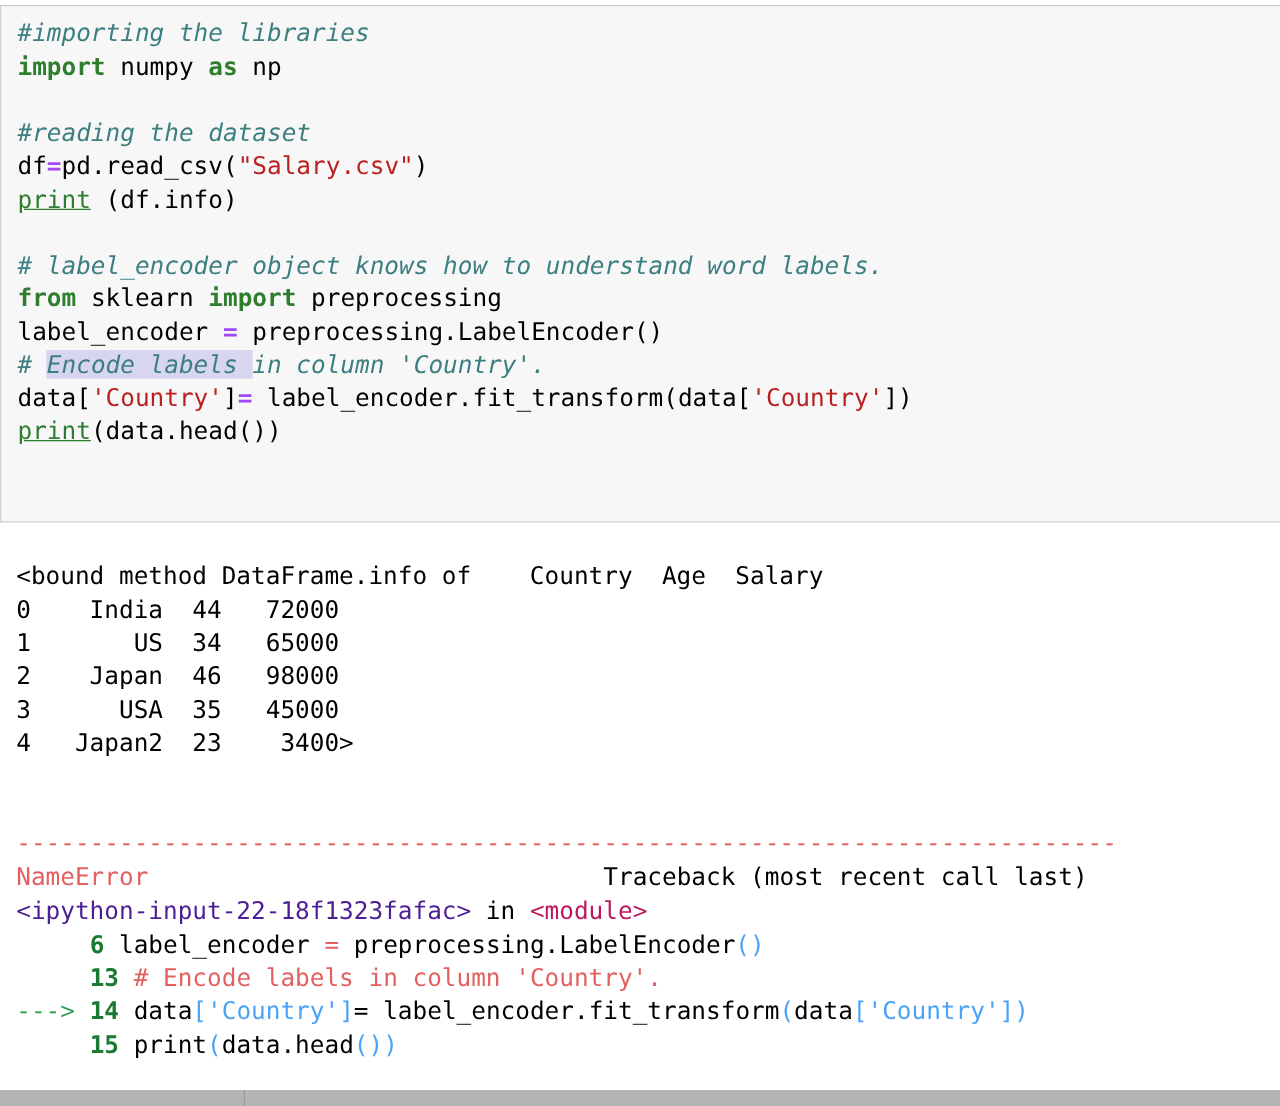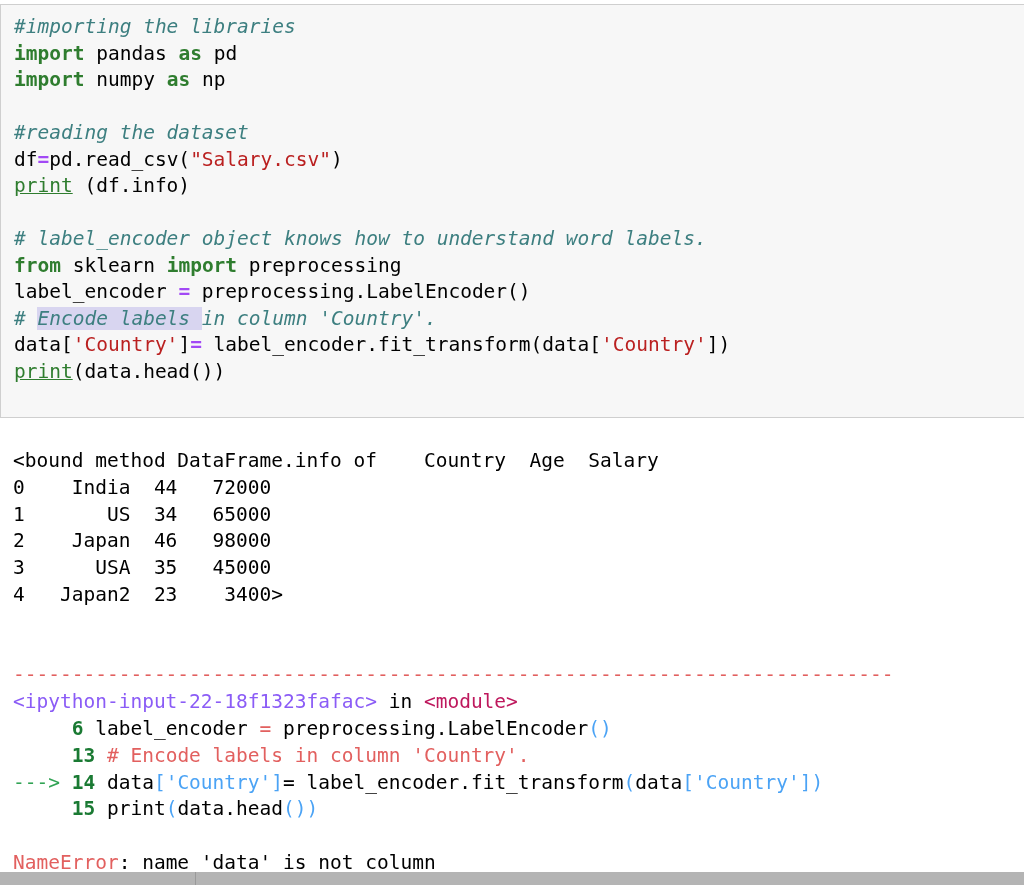--- a/index.html
+++ b/index.html
@@ -64,21 +64,21 @@
     line-height: 26.8px;
     white-space: pre;
     color: #000000;
     padding-left: 13px;
     height: 26.8px;
   }
   .tb-red   { color: #e2605f; }
   .tb-green-b { color: #1a7a33; font-weight: bold; }
   .tb-blue  { color: #4ba3f5; }
   .tb-cyan  { color: #be185d; }
-  .tb-dk-green { color: #8b5cf6; }
+  .tb-dk-green { color: #4c1d95; }
   .tb-arrow { color: #31a354; }
   .dashes   { color: #e2605f; letter-spacing: 0px; }
 
   
   .bottom-bar {
     position: absolute;
     left: 0;
     top: 872px;
     width: 1024px;
     height: 13px;
@@ -94,21 +94,20 @@
   }
 </style>
 </head>
 <body>
 
 <div class="code-cell">
   <div class="code-inner">
 
     <div class="cl"><span class="cm">#importing the libraries</span></div>
 
-    <div class="cl"><span class="kw">import</span><span> </span><span>pandas</span><span> </span><span class="kw">as</span><span> </span><span>pd</span></div>
 
     <div class="cl"><span class="kw">import</span><span> </span><span>numpy</span><span> </span><span class="kw">as</span><span> </span><span>np</span></div>
 
     <div class="cl blank"></div>
 
     <div class="cl"><span class="cm">#reading the dataset</span></div>
 
     <div class="cl"><span>df</span><span class="op">=</span><span>pd.read_csv(</span><span class="str">"Salary.csv"</span><span>)</span></div>
 
     <div class="cl"><span class="bi">print</span><span> (df.info)</span></div>
@@ -138,20 +137,21 @@
   <div class="ol">1       US  34   65000</div>
   <div class="ol">2    Japan  46   98000</div>
   <div class="ol">3      USA  35   45000</div>
   <div class="ol">4   Japan2  23    3400&gt;</div>
 
   <div class="ol"> </div>
   <div class="ol"> </div>
 
   <div class="ol"><span class="dashes">---------------------------------------------------------------------------</span></div>
 
+  <div class="ol"><span class="tb-red">NameError</span><span>                               </span><span>Traceback (most recent call last)</span></div>
 
   <div class="ol"><span class="tb-dk-green">&lt;ipython-input-22-18f1323fafac&gt;</span><span> in </span><span class="tb-cyan">&lt;module&gt;</span></div>
 
   <div class="ol"><span>     </span><span class="tb-green-b">6</span><span> label_encoder </span><span class="tb-red">=</span><span> preprocessing.LabelEncoder</span><span class="tb-blue">()</span></div>
 
   <div class="ol"><span>     </span><span class="tb-green-b">13</span><span> </span><span class="tb-red"># Encode labels in column 'Country'.</span></div>
 
   <div class="ol"><span class="tb-arrow">---&gt; </span><span class="tb-green-b">14</span><span> data</span><span class="tb-blue">[</span><span class="tb-blue">'Country'</span><span class="tb-blue">]</span><span>= label_encoder.fit_transform</span><span class="tb-blue">(</span><span>data</span><span class="tb-blue">[</span><span class="tb-blue">'Country'</span><span class="tb-blue">]</span><span class="tb-blue">)</span></div>
 
   <div class="ol"><span>     </span><span class="tb-green-b">15</span><span> print</span><span class="tb-blue">(</span><span>data.head</span><span class="tb-blue">())</span></div>

